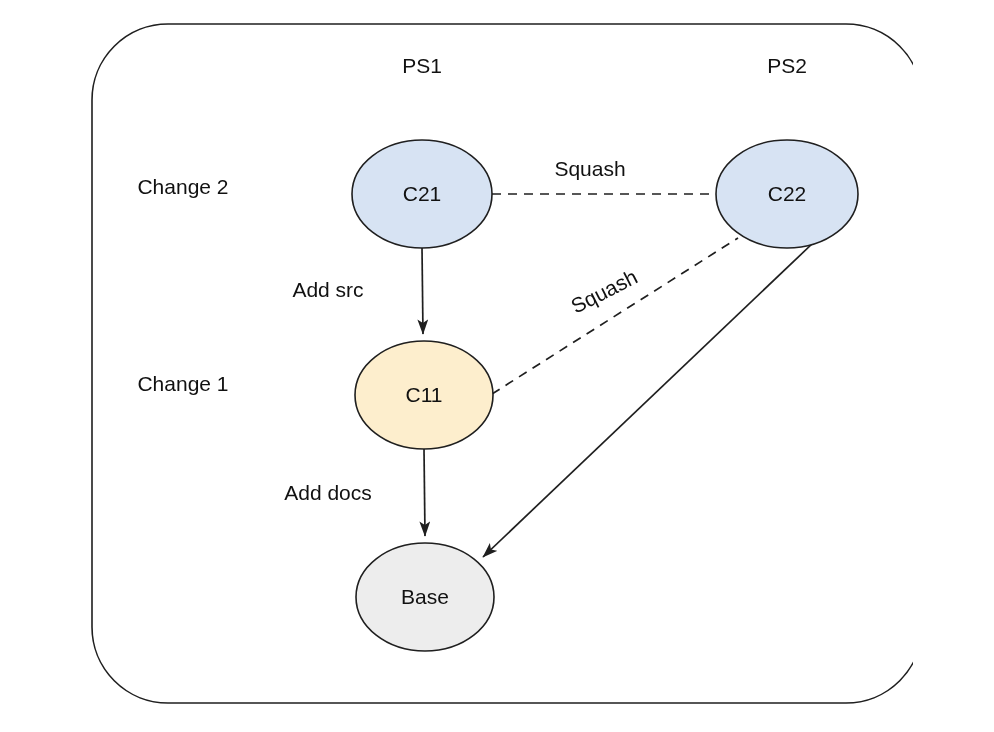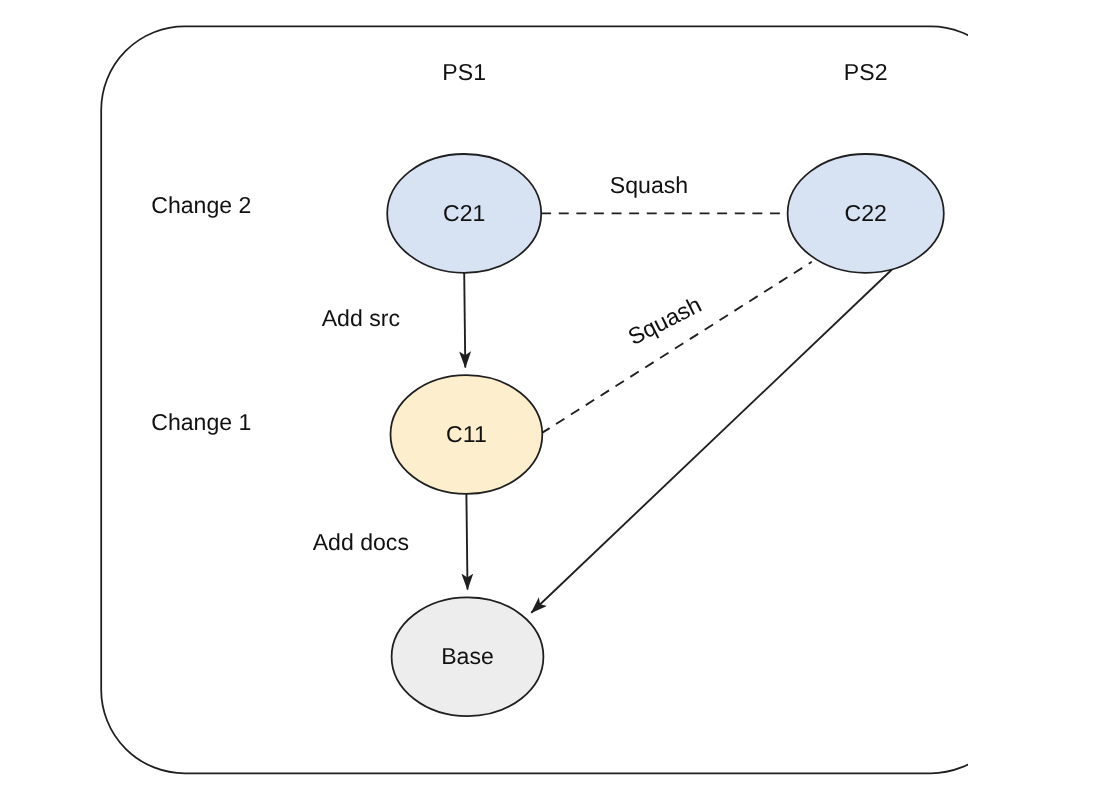--- a/index.html
+++ b/index.html
@@ -9,20 +9,21 @@
   }
   body {
     font-family: "Liberation Sans", sans-serif;
   }
   #canvas {
     position: relative;
     width: 880px;
     height: 732px;
     background: #ffffff;
     overflow: hidden;
+    padding-left: 33px;
   }
   #diagram-svg {
     position: absolute;
     top: 0;
     left: 0;
     width: 994px;
     height: 732px;
   }
   .node-ellipse {
     stroke: #1f1f1f;

